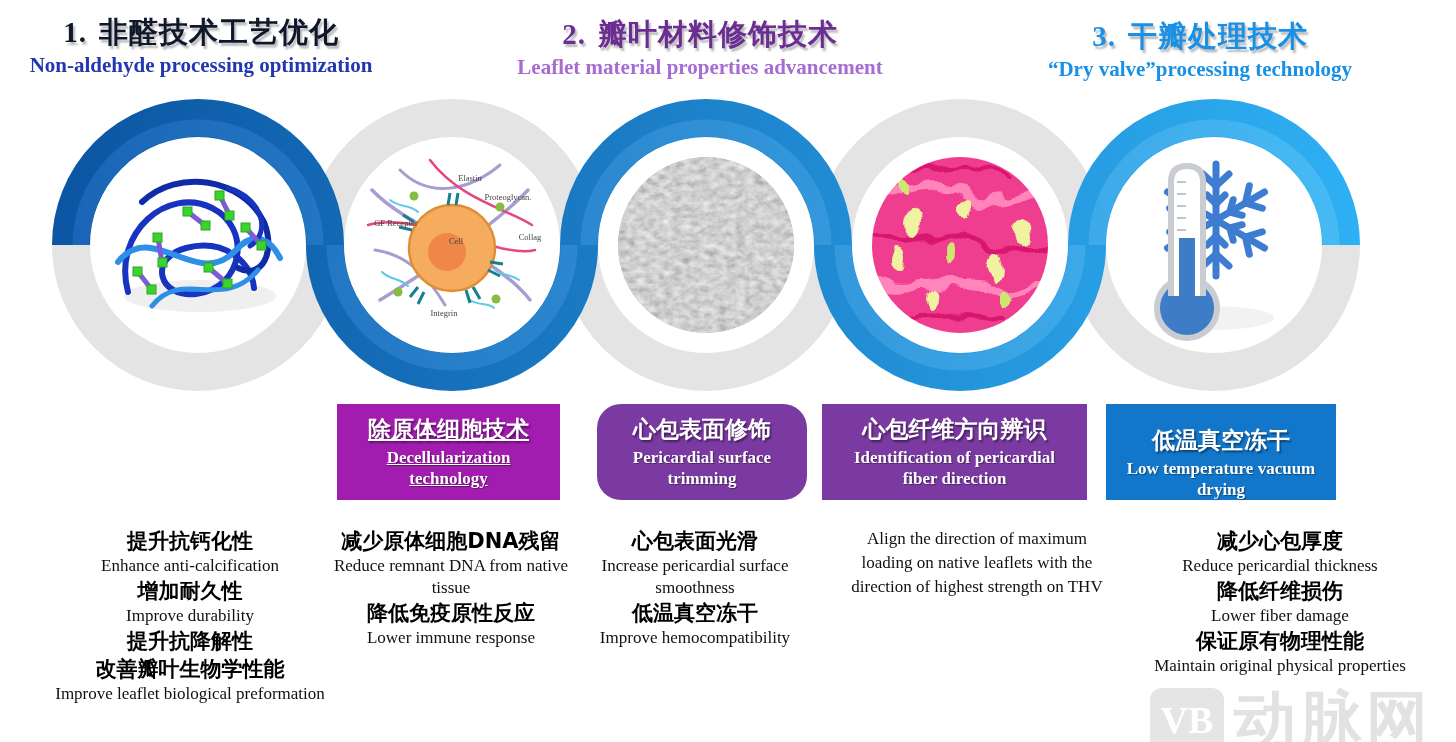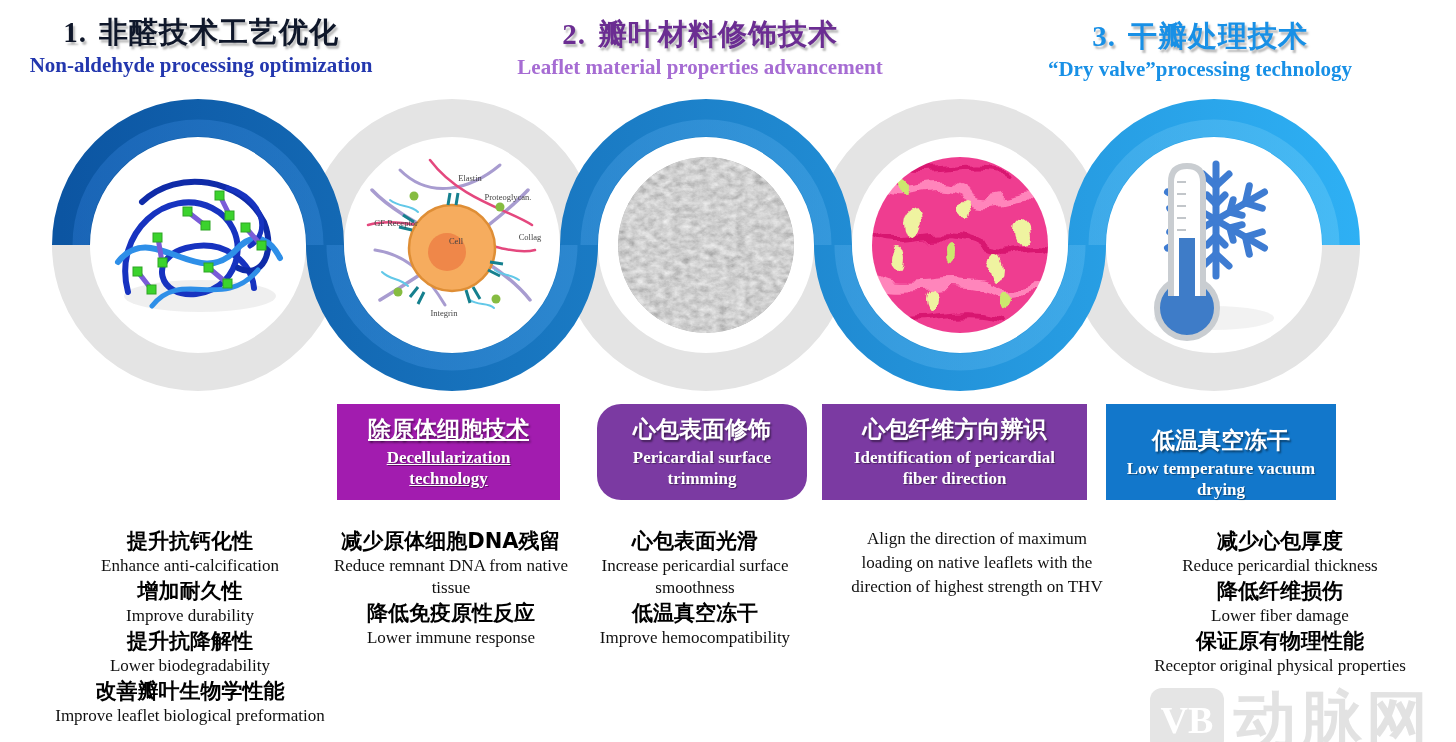--- a/index.html
+++ b/index.html
@@ -287,21 +287,20 @@
     <div>
       <div class="b-cn">提升抗钙化性</div>
       <div class="b-en">Enhance anti-calcification</div>
     </div>
     <div>
       <div class="b-cn">增加耐久性</div>
       <div class="b-en">Improve durability</div>
     </div>
     <div>
       <div class="b-cn">提升抗降解性</div>
-      <div class="b-en">Lower biodegradability</div>
     </div>
     <div>
       <div class="b-cn">改善瓣叶生物学性能</div>
       <div class="b-en">Improve leaflet biological preformation</div>
     </div>
   </div>
 
   <div class="bcol" id="col2">
     <div>
       <div class="b-cn">减少原体细胞DNA残留</div>
@@ -338,17 +337,17 @@
     <div>
       <div class="b-cn">减少心包厚度</div>
       <div class="b-en">Reduce pericardial thickness</div>
     </div>
     <div>
       <div class="b-cn">降低纤维损伤</div>
       <div class="b-en">Lower fiber damage</div>
     </div>
     <div>
       <div class="b-cn">保证原有物理性能</div>
-      <div class="b-en">Receptor original physical properties</div>
+      <div class="b-en">Maintain original physical properties</div>
     </div>
   </div>
 
 </div>
 
 </body></html>

